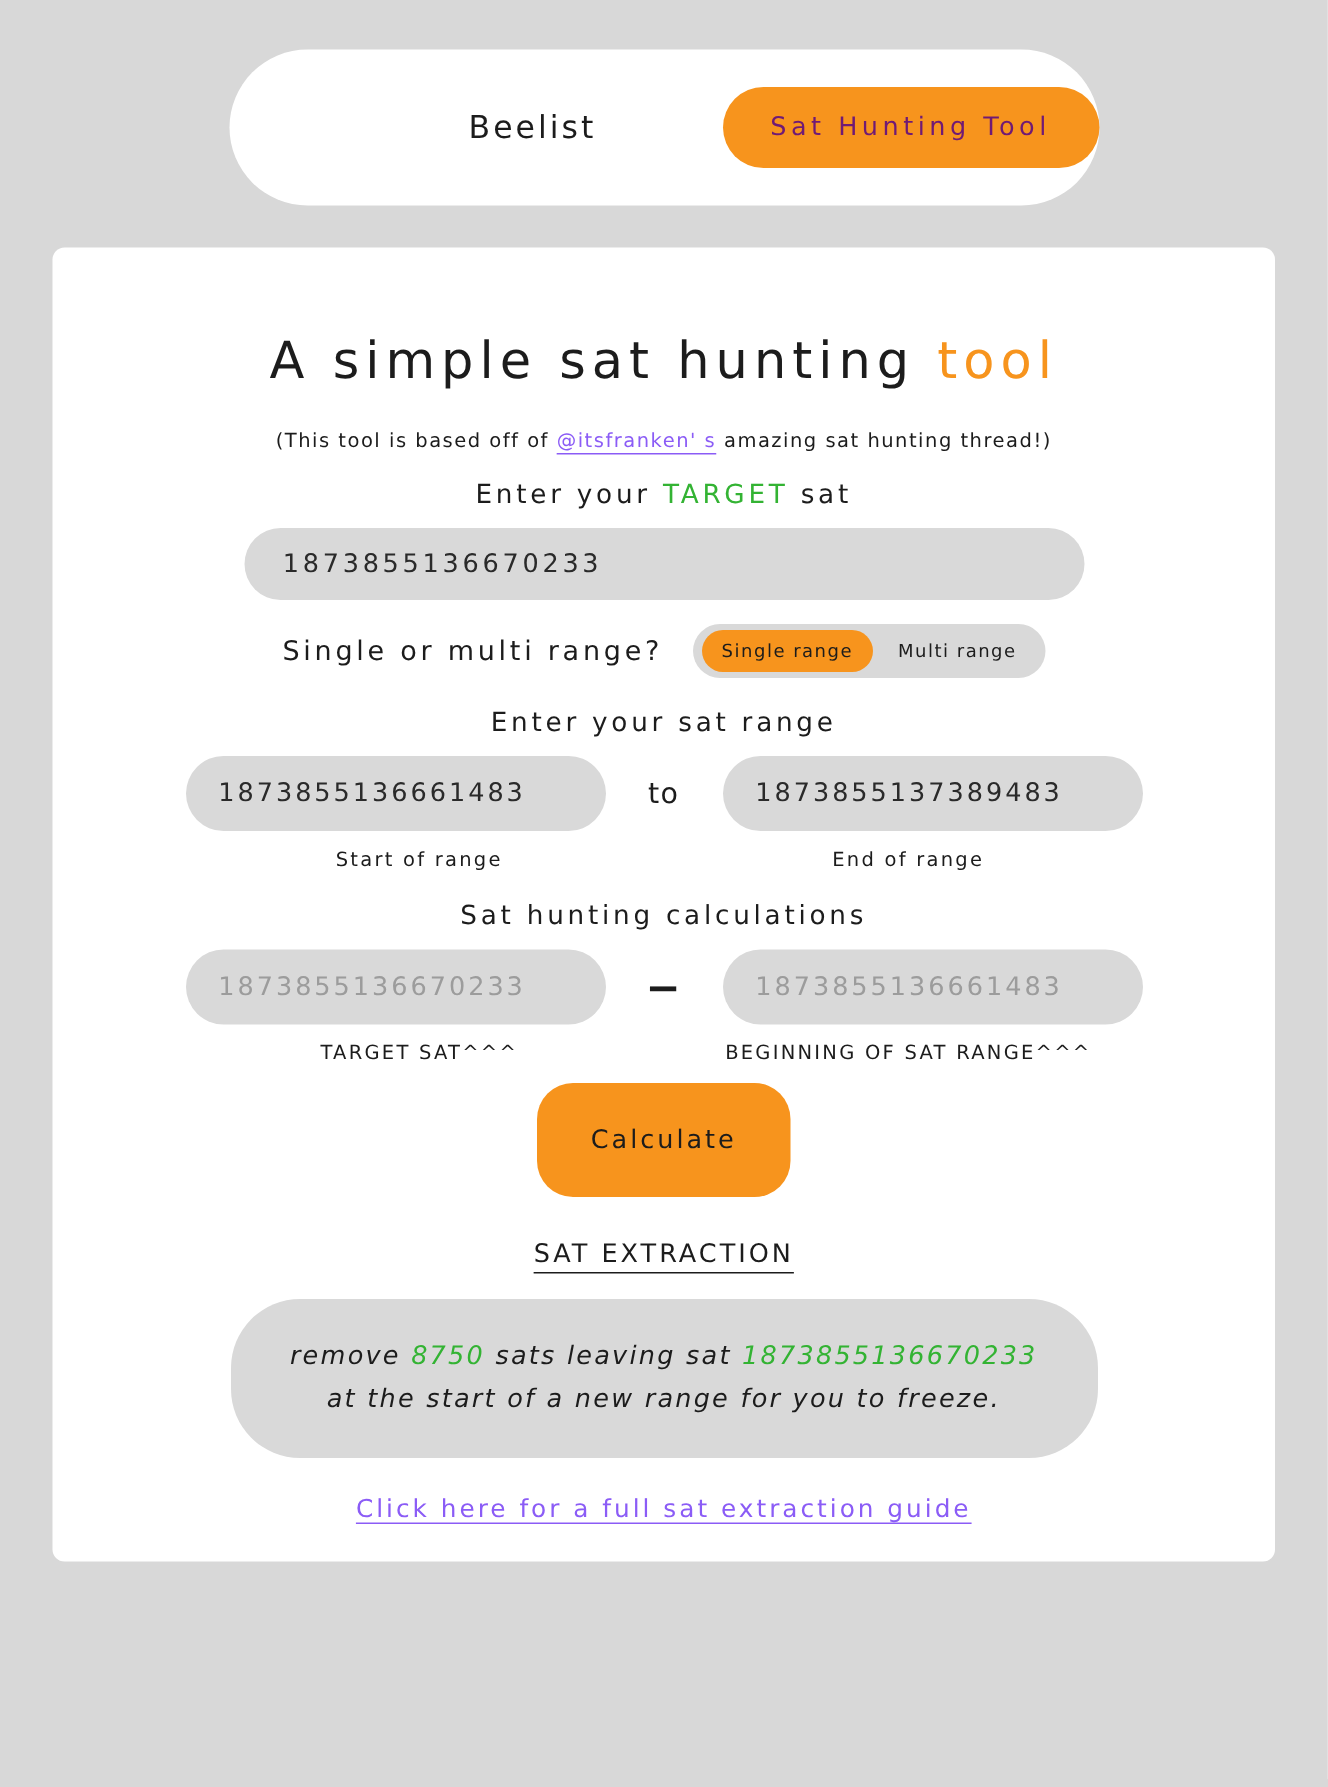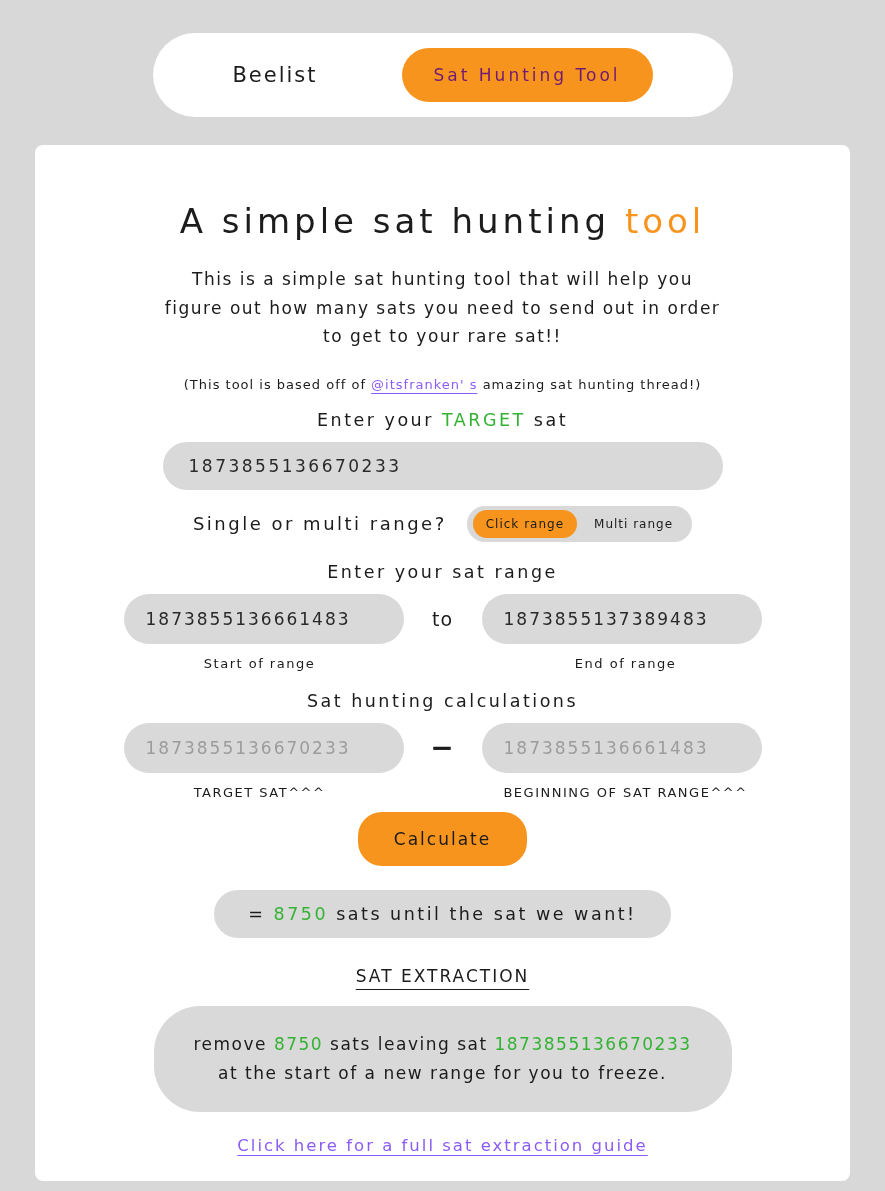--- a/index.html
+++ b/index.html
@@ -6,25 +6,25 @@
   html, body {
     margin: 0; padding: 0;
     width: 885px; height: 1191px;
     background: #d8d8d8;
     font-family: "DejaVu Sans", sans-serif;
     color: #1c1c1c;
     overflow: hidden;
   }
   
   .header-pill {
-    width: 580px; height: 84px;
+    width: 580px; height: 104px;
     margin: 33px auto 0;
     background: #ffffff;
     border-radius: 56px;
-    display: flex; align-items: center; justify-content: center;
+    display: flex; align-items: center; justify-content: flex-end;
     gap: 84px;
   }
   .brand {
     font-size: 21px; letter-spacing: 2px;
     cursor: pointer; white-space: nowrap;
   }
   .nav-btn {
     background: #f7941d; border: none;
     border-radius: 30px;
     padding: 17px 32px;
@@ -103,83 +103,82 @@
     background: #d9d9d9; border: none; border-radius: 26px;
     padding: 0 22px;
     font-family: inherit; font-size: 17px; letter-spacing: 2px;
     color: #2a2a2a;
   }
   .pair-input.ghost { color: #9c9c9c; }
   .pair-sep { font-size: 19px; letter-spacing: 1px; width: 30px; }
   .pair-sep.minus { font-size: 28px; font-weight: 700; }
   .pair-labels {
     margin-top: 12px;
-    display: flex; align-items: center; justify-content: center; gap: 28px;
+    display: flex; align-items: center; justify-content: center; gap: 8px;
   }
   .pair-labels .cell {
     width: 280px; font-size: 13px; letter-spacing: 1.5px;
   }
   .pair-labels .spacer { width: 30px; }
   .calc-btn {
     margin-top: 12px;
     background: #f7941d; border: none; border-radius: 24px;
-    padding: 17px 36px;
+    padding: 28px 36px;
     font-family: inherit; font-size: 17px; letter-spacing: 2px;
     color: #1c1c1c; cursor: pointer;
   }
   .result-pill {
     display: inline-block;
     margin-top: 24px;
     background: #d9d9d9; border-radius: 26px;
     padding: 14px 34px;
     font-size: 17.5px; letter-spacing: 2.5px;
   }
   .extraction-heading {
     margin-top: 28px;
     font-size: 17px; letter-spacing: 2px;
     text-decoration: underline; text-underline-offset: 7px;
     display: inline-block;
   }
   .extraction-box {
     width: 578px; margin: 20px auto 0;
     background: #d9d9d9; border-radius: 46px;
     padding: 24px 28px;
-    font-size: 17px; letter-spacing: 1.5px; line-height: 1.72;
+    font-size: 17px; letter-spacing: 1.5px; line-height: 1.72; font-style: italic;
   }
   .guide-link {
     display: inline-block;
     margin-top: 24px;
     font-size: 16.5px; letter-spacing: 2px; text-align: right;
   }
   .block { display: block; }
 </style>
 </head>
 <body>
 
 <header class="header-pill">
   <span class="brand">Beelist</span>
   <button class="nav-btn">Sat Hunting Tool</button>
 </header>
 
 <main class="card">
 
   <h1 class="title"><span>A simple sat hunting </span><span class="hl">tool</span></h1>
 
-  <p class="intro">This is a simple sat hunting tool that will help you figure out how many sats you need to send out in order to get to your rare sat!!</p>
 
   <p class="credit"><span>(This tool is based off of </span><a class="link" href="#">@itsfranken' s</a><span> amazing sat hunting thread!)</span></p>
 
   <div class="field-label"><span>Enter your </span><span class="green">TARGET</span><span> sat</span></div>
 
   <input class="pill-input" type="text" value="1873855136670233" style="">
 
   <div class="toggle-row">
     <span class="toggle-question">Single or multi range?</span>
     <div class="toggle-group">
-      <button class="toggle-option selected">Click range</button>
+      <button class="toggle-option selected">Single range</button>
       <button class="toggle-option">Multi range</button>
     </div>
   </div>
 
   <div class="section-heading">Enter your sat range</div>
 
   <div class="pair-row">
     <input class="pair-input" type="text" value="1873855136661483" style="">
     <span class="pair-sep">to</span>
     <input class="pair-input" type="text" value="1873855137389483" style="">
@@ -200,23 +199,20 @@
   </div>
 
   <div class="pair-labels">
     <span class="cell">TARGET SAT^^^</span>
     <span class="spacer"></span>
     <span class="cell">BEGINNING OF SAT RANGE^^^</span>
   </div>
 
   <button class="calc-btn">Calculate</button>
 
-  <div class="block">
-    <div class="result-pill"><span>= </span><span class="green">8750</span><span> sats until the sat we want!</span></div>
-  </div>
 
   <div class="block">
     <span class="extraction-heading">SAT EXTRACTION</span>
   </div>
 
   <div class="extraction-box"><span>remove </span><span class="green">8750</span><span> sats leaving sat </span><span class="green">1873855136670233</span><span> at the start of a new range for you to freeze.</span></div>
 
   <a class="link guide-link" href="#">Click here for a full sat extraction guide</a>
 
 </main>

